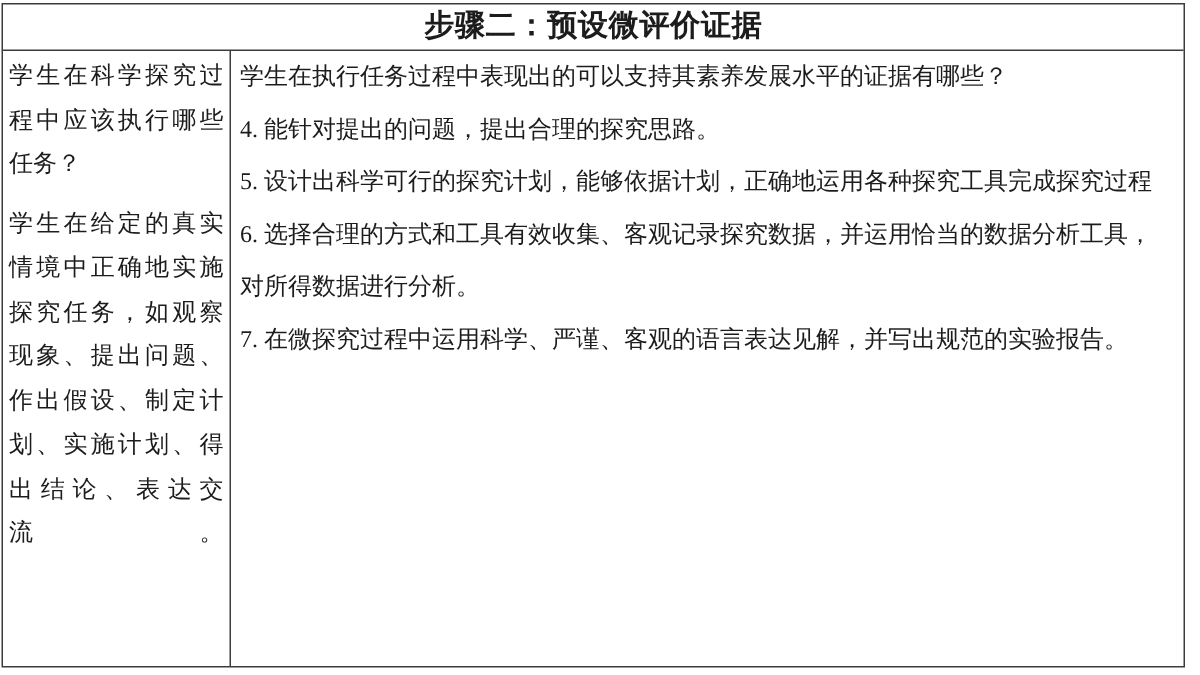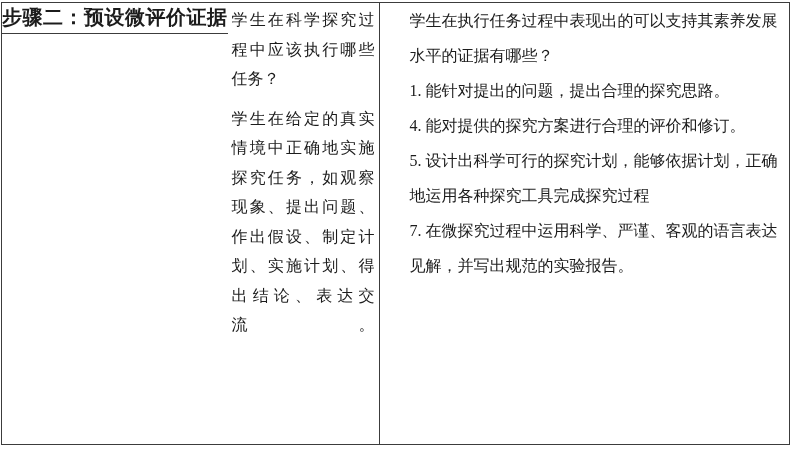--- a/index.html
+++ b/index.html
@@ -14,20 +14,21 @@
   }
   .tbl {
     position: absolute;
     left: 1px;
     top: 2px;
     width: 789px;
     height: 443px;
     box-sizing: border-box;
     border: 1.5px solid #3c3c3c;
     display: flex;
+    flex-direction: column;
     background: #ffffff;
   }
   .row { box-sizing: border-box; }
   .row-title {
     height: 31px;
     border-bottom: 1.5px solid #3c3c3c;
     text-align: center;
     font-weight: bold;
     font-size: 20px;
     line-height: 29px;
@@ -73,21 +74,20 @@
     white-space: pre-line;
     text-align-last: justify;
   }
   .cell-right {
     flex: 1;
     box-sizing: border-box;
     padding: 0 6px;
     font-size: 16px;
     line-height: 35px;
     overflow: hidden;
-    margin-left: 24px;
   }
   .cell-right p {
     margin: 0;
     white-space: pre-line;
     text-align: left;
   }
 </style>
 </head>
 <body>
 
@@ -105,20 +105,21 @@
 情境中正确地实施
 探究任务，如观察
 现象、提出问题、
 作出假设、制定计
 划、实施计划、得
 出结论、表达交流。</p>
     </div>
 
     <div class="cell-right">
       <p>学生在执行任务过程中表现出的可以支持其素养发展水平的证据有哪些？</p>
-      <p>1. 能针对提出的问题，提出合理的探究思路。</p>
-      <p>4. 能对提供的探究方案进行合理的评价和修订。</p>
+      <p>4. 能针对提出的问题，提出合理的探究思路。</p>
       <p>5. 设计出科学可行的探究计划，能够依据计划，正确地运用各种探究工具完成探究过程</p>
+      <p>6. 选择合理的方式和工具有效收集、客观记录探究数据，并运用恰当的数据分析工具，
+对所得数据进行分析。</p>
       <p>7. 在微探究过程中运用科学、严谨、客观的语言表达见解，并写出规范的实验报告。</p>
     </div>
 
   </div>
 </div>
 
 </body></html>

